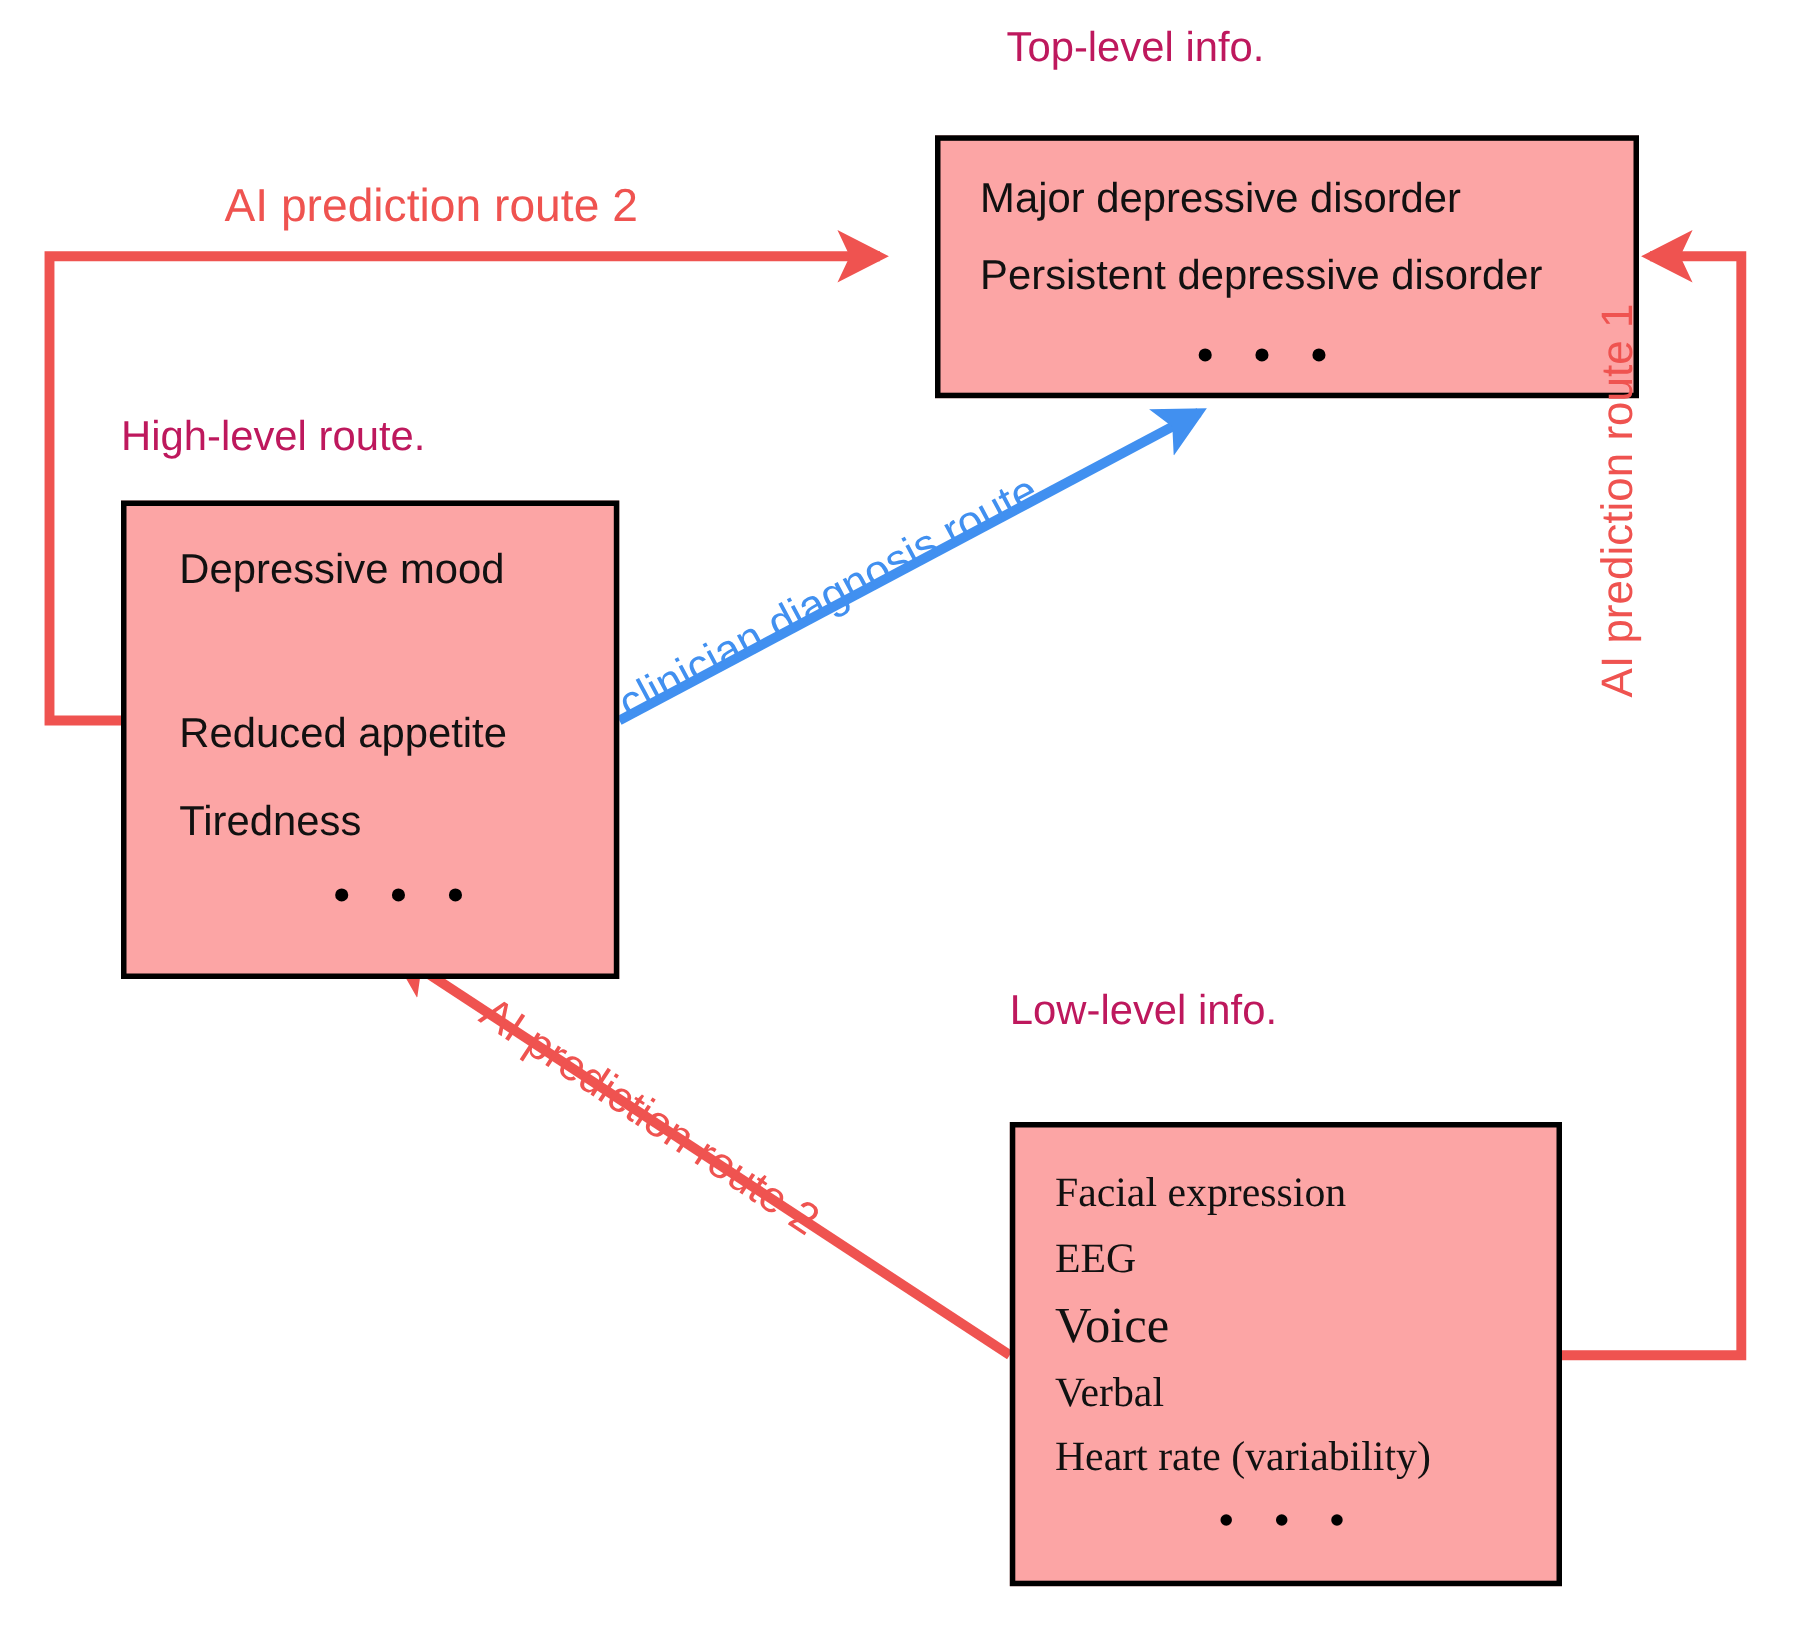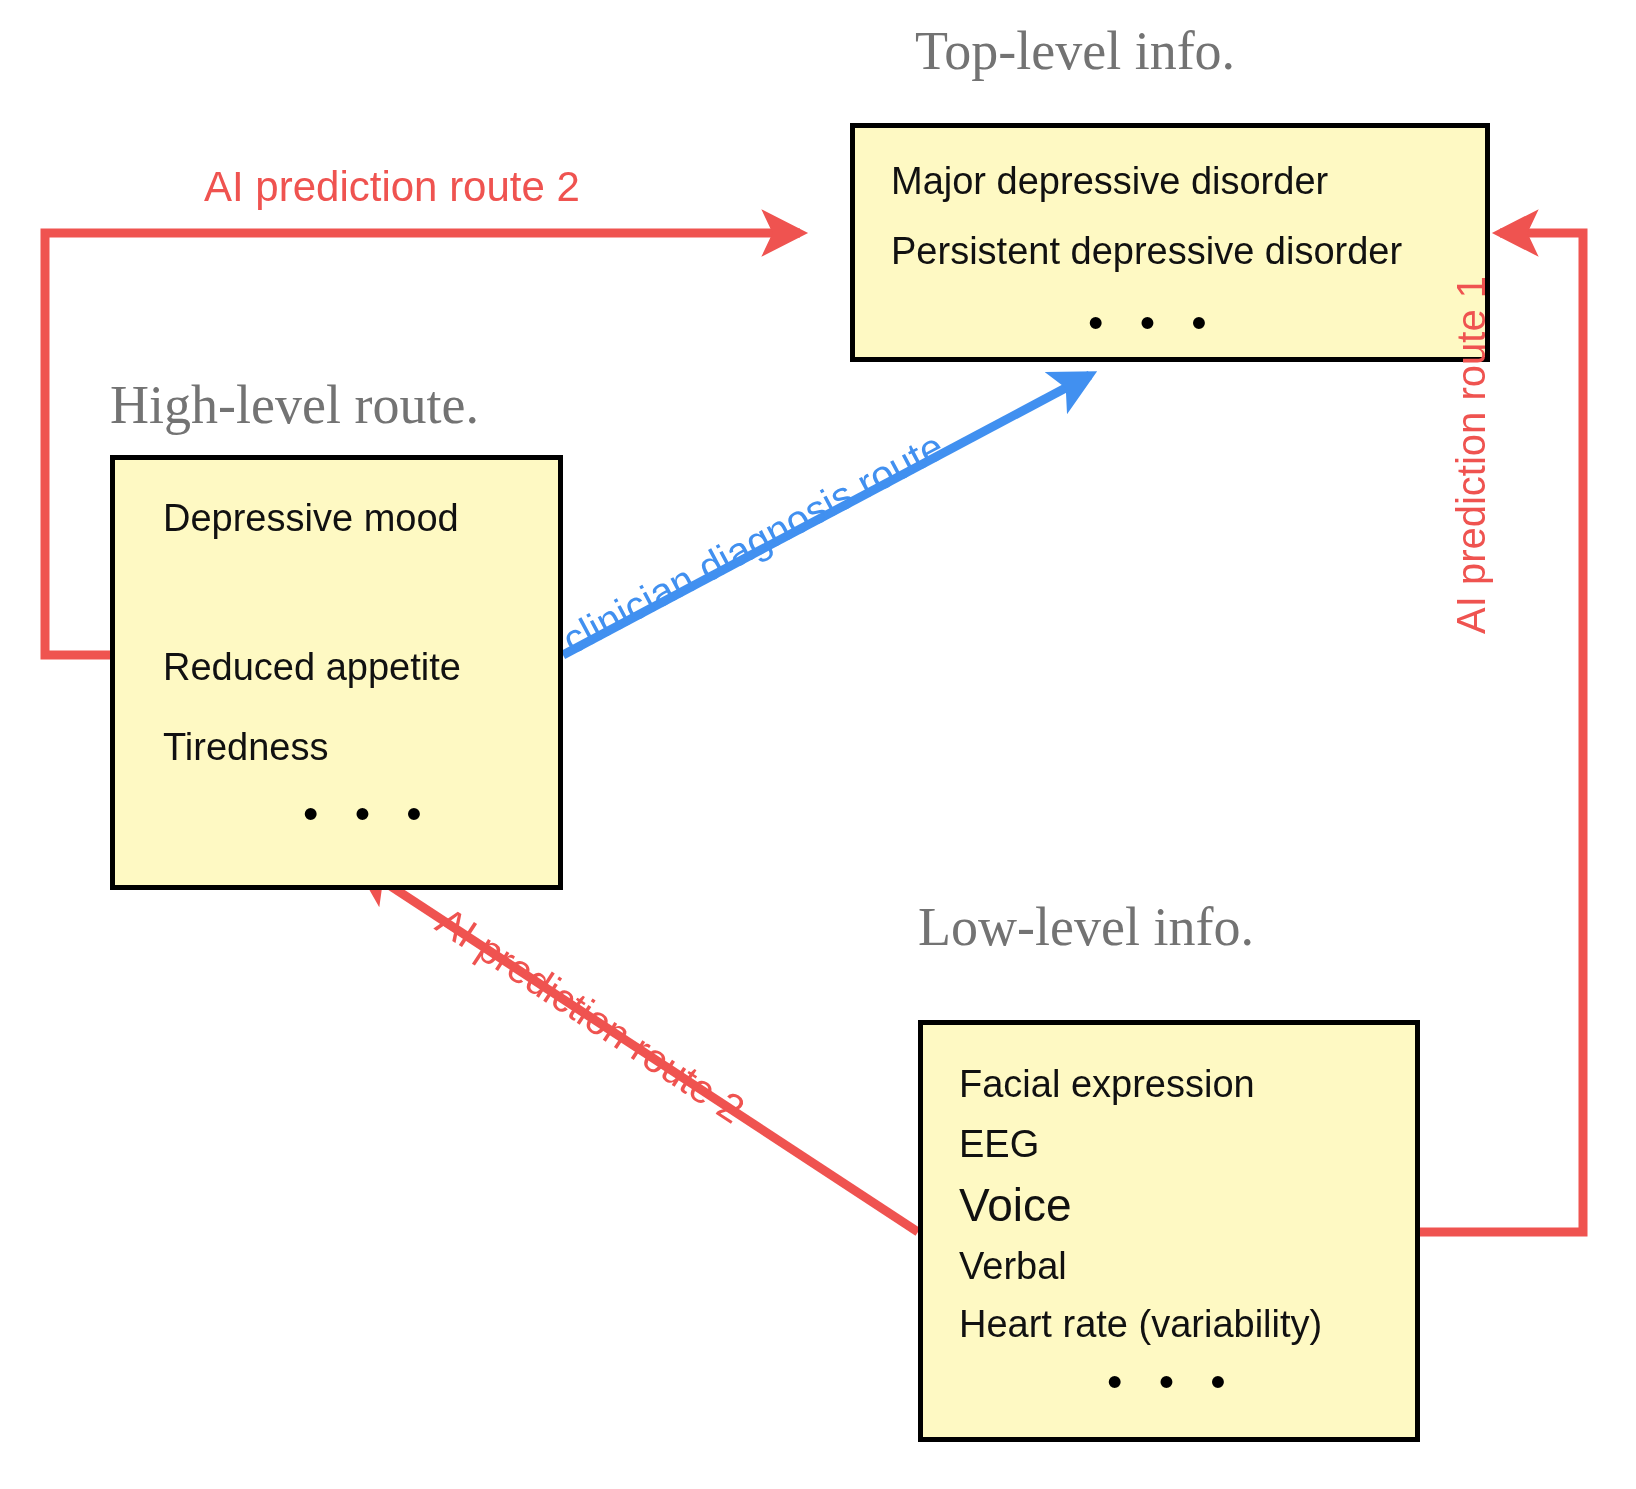--- a/index.html
+++ b/index.html
@@ -1,21 +1,21 @@
 <!DOCTYPE html>
 <html><head>
 <meta charset="utf-8">
 <style>
   html,body{margin:0;padding:0;background:#ffffff;}
   body{width:1636px;height:1489px;overflow:hidden;
        font-family:"Liberation Sans","DejaVu Sans",sans-serif;}
   #stage{position:relative;width:1636px;height:1489px;background:#fff;}
   svg.layer{position:absolute;left:0;top:0;width:1636px;height:1489px;overflow:visible;}
-  .box{position:absolute;border:5px solid #000;background:#fef9c3;box-sizing:border-box;}
-  .box-title{position:absolute;color:#737373;font-size:54px;line-height:1;white-space:nowrap;font-family:Liberation Serif, serif;}
+  .box{position:absolute;border:5px solid #000;background:#fca5a5;box-sizing:border-box;}
+  .box-title{position:absolute;color:#be185d;font-size:38px;line-height:1;white-space:nowrap;}
   .item{position:absolute;color:#111;white-space:nowrap;font-size:38px;line-height:1;}
   .dots{position:absolute;color:#000;font-size:44px;letter-spacing:12px;line-height:1;white-space:nowrap;}
   .rlabel{position:absolute;color:#ef5350;white-space:nowrap;line-height:1;}
   .blabel{position:absolute;color:#4190f0;white-space:nowrap;line-height:1;}
 </style>
 </head>
 <body>
 
 <div id="stage">
 
@@ -50,21 +50,21 @@
 
   <div class="box" style="left:110px; top:455px; width:453px; height:435px;">
     <span class="item" style="left:48px; top:39px;">Depressive mood</span>
     <span class="item" style="left:48px; top:188px;">Reduced appetite</span>
     <span class="item" style="left:48px; top:268px;">Tiredness</span>
     <span class="dots" style="left:188px; top:332px;">• • •</span>
   </div>
 
   <div class="box-title" style="left:918px; top:900px;text-align:right;">Low-level info.</div>
 
-  <div class="box" style="left:918px; top:1020px; width:502px; height:422px;">
+  <div class="box" style="left:918px; top:1020px; width:502px; height:422px;font-family:Liberation Serif, serif;">
     <span class="item" style="left:36px; top:40px;">Facial expression</span>
     <span class="item" style="left:36px; top:100px;">EEG</span>
     <span class="item" style="left:36px; top:157px; font-size:46px;">Voice</span>
     <span class="item" style="left:36px; top:222px;">Verbal</span>
     <span class="item" style="left:36px; top:280px;">Heart rate (variability)</span>
     <span class="dots" style="left:184px; top:335px;">• • •</span>
   </div>
 
   <div class="rlabel" style="left:204px; top:166px; font-size:42px;">AI prediction route 2</div>
 

